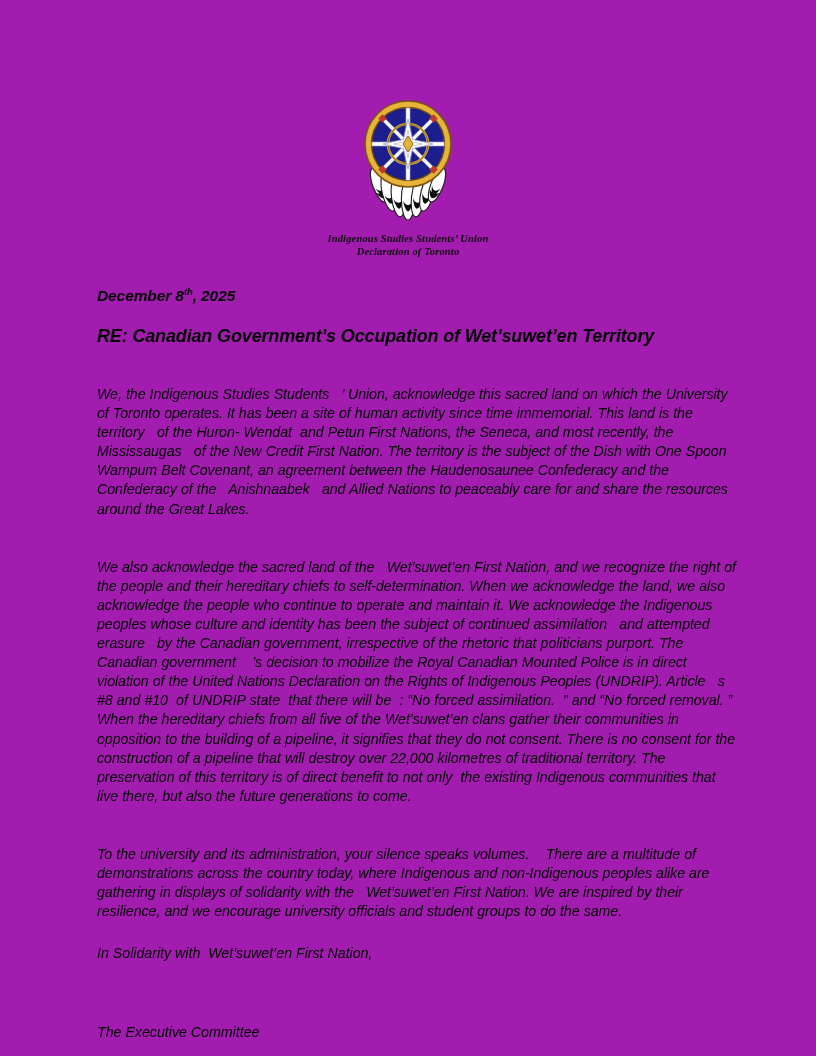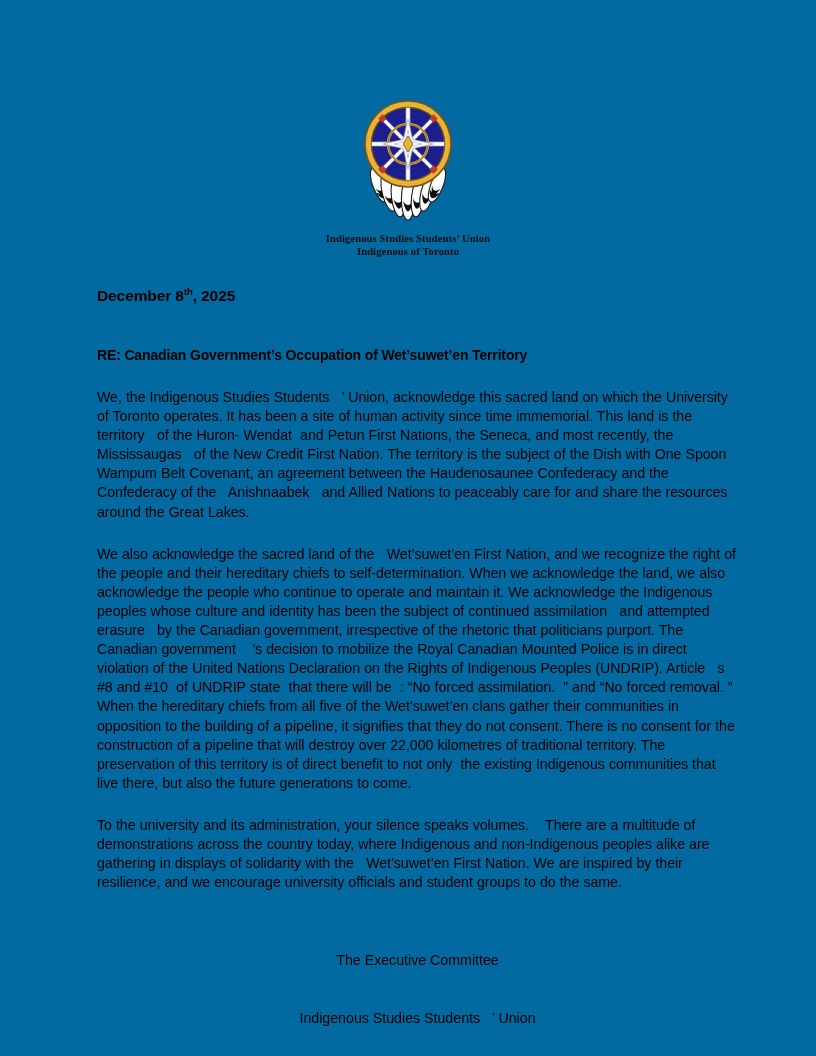--- a/index.html
+++ b/index.html
@@ -12,21 +12,22 @@
     height: 1056px;
     position: relative;
     font-family: "Liberation Sans", sans-serif;
     color: #000000;
     overflow: hidden;
   }
 
   .page {
     position: absolute;
     inset: 0;
-    background: #0369a1;
+    background: #a21caf;
+    font-style: italic;
   }
 
   
   .letterhead {
     position: absolute;
     left: 0;
     right: 0;
     top: 98px;
     display: flex;
     flex-direction: column;
@@ -66,29 +67,29 @@
     line-height: 20px;
     letter-spacing: -0.1px;
   }
   .date sup {
     font-size: 9.5px;
     vertical-align: super;
     line-height: 0;
   }
 
   .subject {
-    margin-top: 39px;
-    font-size: 14px;
+    margin-top: 20px;
+    font-size: 18px;
     font-weight: bold;
     line-height: 20px;
     letter-spacing: -0.15px;
   }
 
   .para {
-    margin-top: 23px;
+    margin-top: 39px;
     font-size: 14.2px;
     line-height: 19.1px;
     letter-spacing: -0.05px;
     text-align: left;
     white-space: pre-wrap;
     word-spacing: 0.2px;
   }
   .para.first { }
 
   .closing {
@@ -96,21 +97,21 @@
     font-size: 14.2px;
     line-height: 19.1px;
     white-space: pre-wrap;
   }
   .signature {
     margin-top: 21px;
     font-size: 14.2px;
     line-height: 19.1px;
     white-space: pre-wrap;
   }
-  .signature .sig-line { display: block; text-align: center; }
+  .signature .sig-line { display: block; }
 </style>
 </head>
 <body>
 
 <div class="page">
 
   <div class="letterhead">
 
     <div class="logo">
       <svg width="104" height="123" viewBox="0 0 104 123" xmlns="http://www.w3.org/2000/svg">
@@ -175,34 +176,35 @@
         <path d="M 52 21 L 56.6 41.4 L 77 46 L 56.6 50.6 L 52 71 L 47.4 50.6 L 27 46 L 47.4 41.4 Z" fill="#ffffff" stroke="#9aa2c4" stroke-width="0.8"></path>
 
         <path d="M 52 32 L 54.6 43.4 L 66 46 L 54.6 48.6 L 52 60 L 49.4 48.6 L 38 46 L 49.4 43.4 Z" fill="#ffffff" stroke="#9aa2c4" stroke-width="0.6"></path>
 
         <path d="M 52 38 L 57 46 L 52 54 L 47 46 Z" fill="#E8B33A" stroke="#7a5510" stroke-width="0.8"></path>
       </svg>
     </div>
 
     <div class="org-name">
       <span>Indigenous Studies Students’ Union</span>
-      <span class="line2">Indigenous of Toronto</span>
+      <span class="line2">Declaration of Toronto</span>
     </div>
   </div>
 
   <div class="doc">
 
     <div class="date"><span>December 8</span><sup>th</sup><span>, 2025</span></div>
 
     <div class="subject">RE: Canadian Government’s Occupation of Wet’suwet’en Territory</div>
 
     <p class="para first">We, the Indigenous Studies Students   ’ Union, acknowledge this sacred land on which the University of Toronto operates. It has been a site of human activity since time immemorial. This land is the territory   of the Huron- Wendat  and Petun First Nations, the Seneca, and most recently, the  Mississaugas   of the New Credit First Nation. The territory is the subject of the Dish with One Spoon Wampum Belt Covenant, an agreement between the Haudenosaunee Confederacy and the Confederacy of the   Anishnaabek   and Allied Nations to peaceably care for and share the resources around the Great Lakes.</p>
     <p class="para">We also acknowledge the sacred land of the   Wet’suwet’en First Nation, and we recognize the right of the people and their hereditary chiefs to self-determination. When we acknowledge the land, we also acknowledge the people who continue to operate and maintain it. We acknowledge the Indigenous peoples whose culture and identity has been the subject of continued assimilation   and attempted erasure   by the Canadian government, irrespective of the rhetoric that politicians purport. The Canadian government    ’s decision to mobilize the Royal Canadian Mounted Police is in direct violation of the United Nations Declaration on the Rights of Indigenous Peoples (UNDRIP). Article   s #8 and #10  of UNDRIP state  that there will be  : “No forced assimilation.  ” and “No forced removal. ” When the hereditary chiefs from all five of the Wet’suwet’en clans gather their communities in opposition to the building of a pipeline, it signifies that they do not consent. There is no consent for the construction of a pipeline that will destroy over 22,000 kilometres of traditional territory. The preservation of this territory is of direct benefit to not only  the existing Indigenous communities that live there, but also the future generations to come.</p>
     <p class="para">To the university and its administration, your silence speaks volumes.    There are a multitude of demonstrations across the country today, where Indigenous and non-Indigenous peoples alike are gathering in displays of solidarity with the   Wet’suwet’en First Nation. We are inspired by their resilience, and we encourage university officials and student groups to do the same.</p>
 
+    <div class="closing">In Solidarity with  Wet’suwet’en First Nation,</div>
 
     <div class="signature">
       <span class="sig-line">The Executive Committee</span>
       <span class="sig-line">Indigenous Studies Students   ’ Union</span>
     </div>
 
   </div>
 </div>
 
 </body></html>

